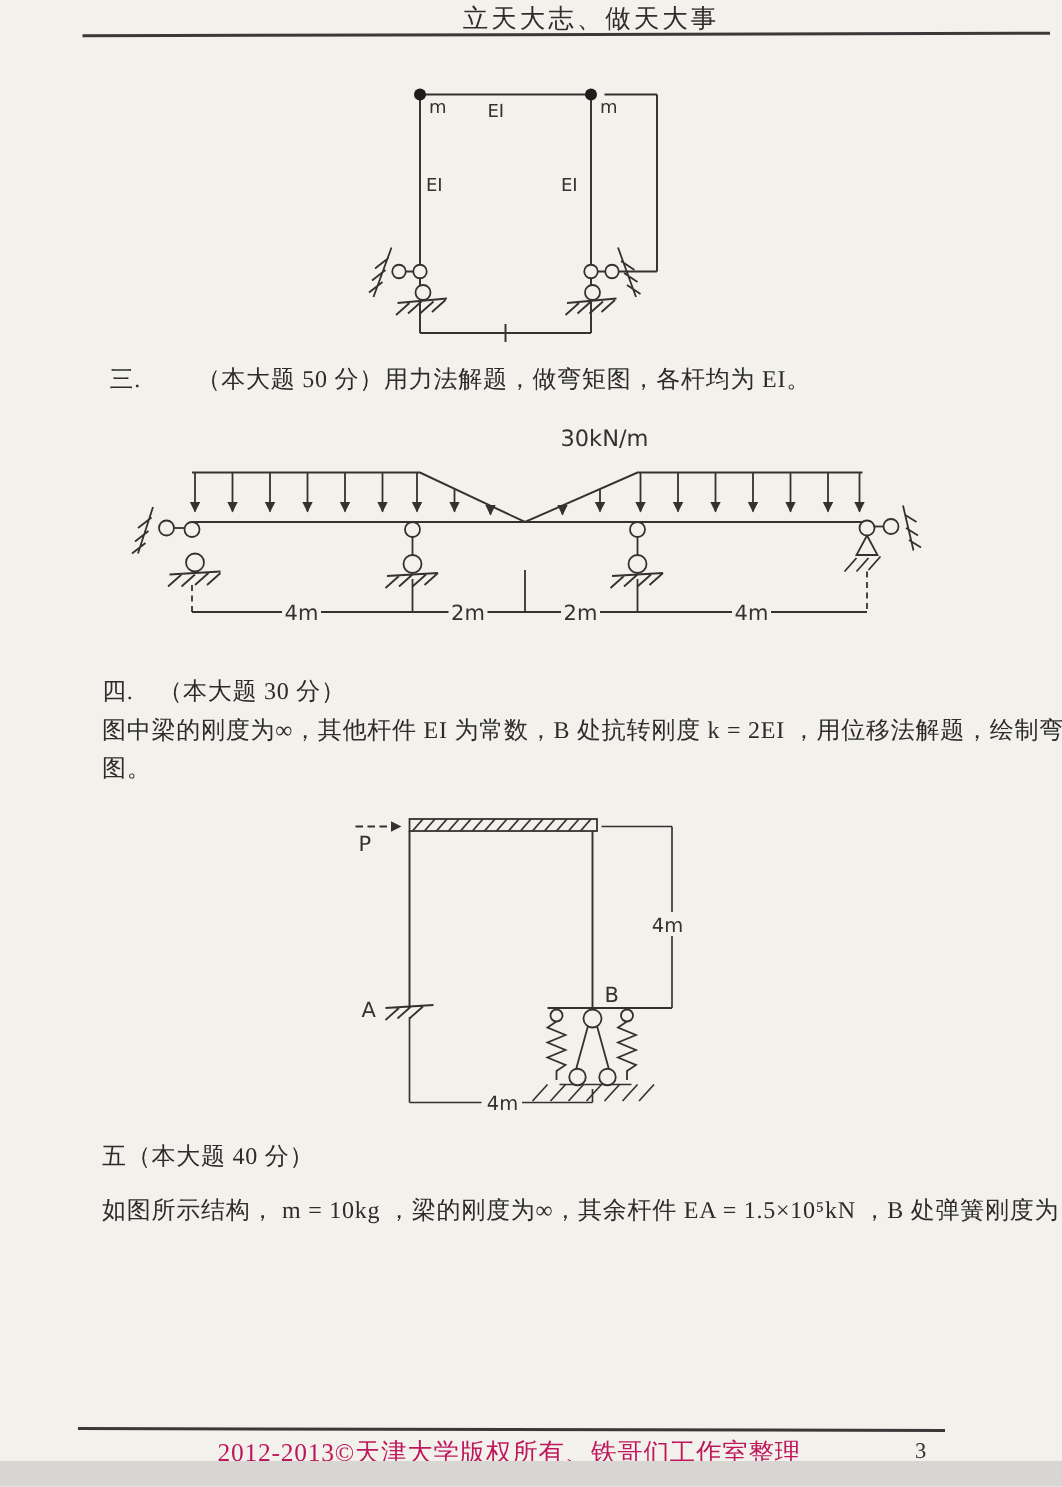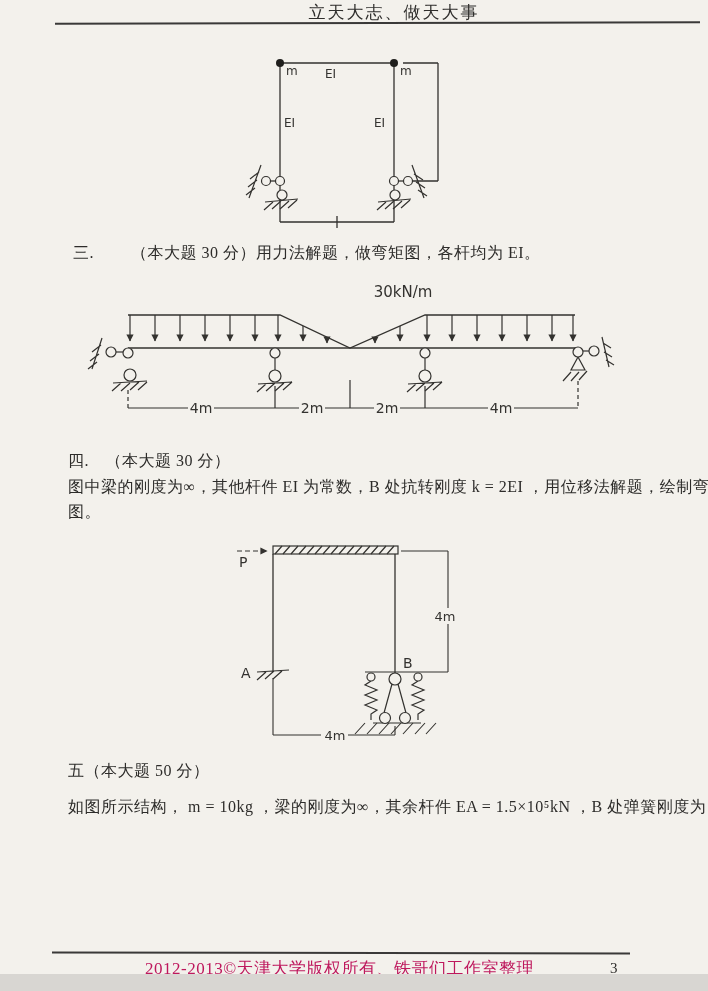--- a/index.html
+++ b/index.html
@@ -77,21 +77,21 @@
     <g font-size="12">
       <text x="46" y="27">m</text>
       <text x="160" y="27">m</text>
       <text x="85" y="30">EI</text>
       <text x="44" y="79">EI</text>
       <text x="134" y="79">EI</text>
     </g>
   </svg>
 
   <div class="abs ptext" style="left:73px;top:243px;">三.</div>
-  <div class="abs ptext" style="left:131px;top:243px;">（本大题 30 分）用力法解题，做弯矩图，各杆均为 EI。</div>
+  <div class="abs ptext" style="left:131px;top:243px;">（本大题 50 分）用力法解题，做弯矩图，各杆均为 EI。</div>
 
   <svg class="abs" style="left:85px;top:282px;" width="565" height="140" viewBox="0 0 565 140">
     <defs>
       <marker id="ah2" markerWidth="7" markerHeight="7" refX="5.5" refY="3" orient="auto">
         <path d="M0,0 L6,3 L0,6 Z" fill="#33322f"></path>
       </marker>
     </defs>
     <text x="318" y="15" font-size="15" text-anchor="middle">30kN/m</text>
     <g stroke="#33322f" stroke-width="1.3" fill="none">
       <path d="M43,33 H195 L265,66 L340,33 H490"></path>
@@ -238,20 +238,20 @@
         <circle cx="180" cy="181" r="5.5"></circle>
     </g>
 
     <g stroke="#33322f" stroke-width="1.1" fill="none">
       <path d="M48,141 V198 M48,198 H170 M170,189 V198"></path>
     </g>
     <rect x="96" y="191" width="27" height="14" fill="#f3f1ec"></rect>
     <text x="110" y="203" font-size="13" text-anchor="middle">4m</text>
   </svg>
 
-  <div class="abs ptext" style="left:68px;top:761px;">五（本大题 50 分）</div>
+  <div class="abs ptext" style="left:68px;top:761px;">五（本大题 40 分）</div>
   <div class="abs ptext" style="left:68px;top:797px;">如图所示结构， m = 10kg ，梁的刚度为∞，其余杆件 EA = 1.5×10⁵kN ，B 处弹簧刚度为</div>
 
   <div class="abs hline" style="left:52px;top:952px;width:578px;transform:rotate(0.12deg);"></div>
   <div class="abs footer-text" style="left:145px;top:957px;">2012-2013©天津大学版权所有、铁哥们工作室整理</div>
   <div class="abs pagenum" style="left:610px;top:960px;">3</div>
 
 </div>
 
 </body></html>

